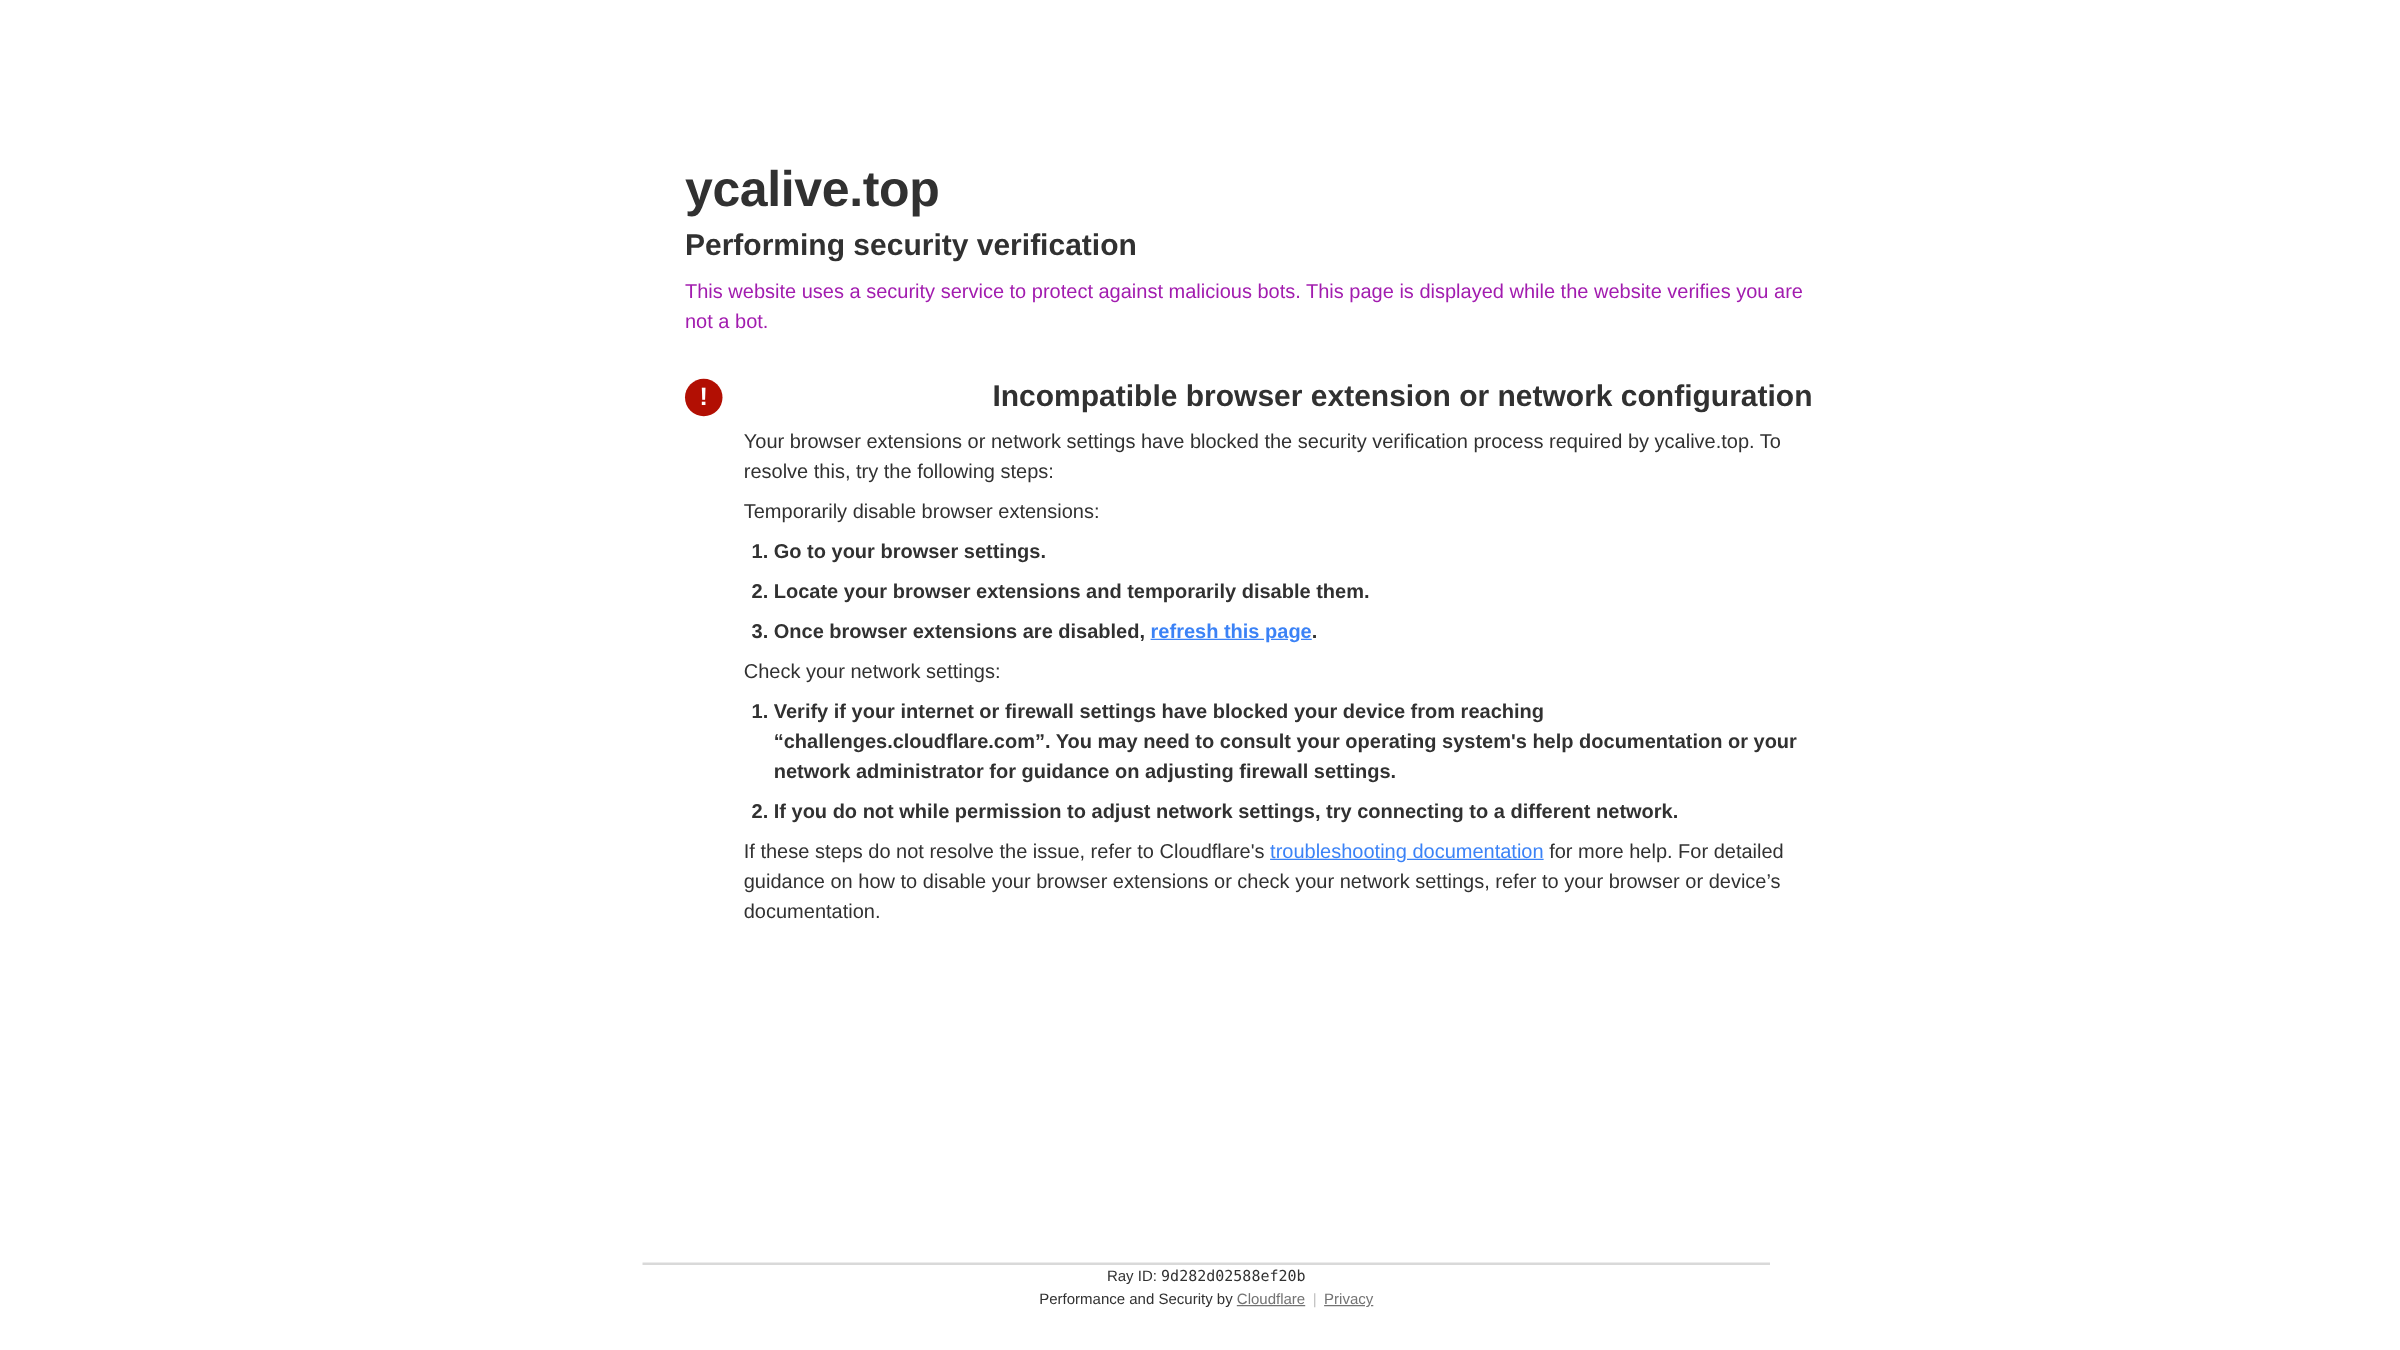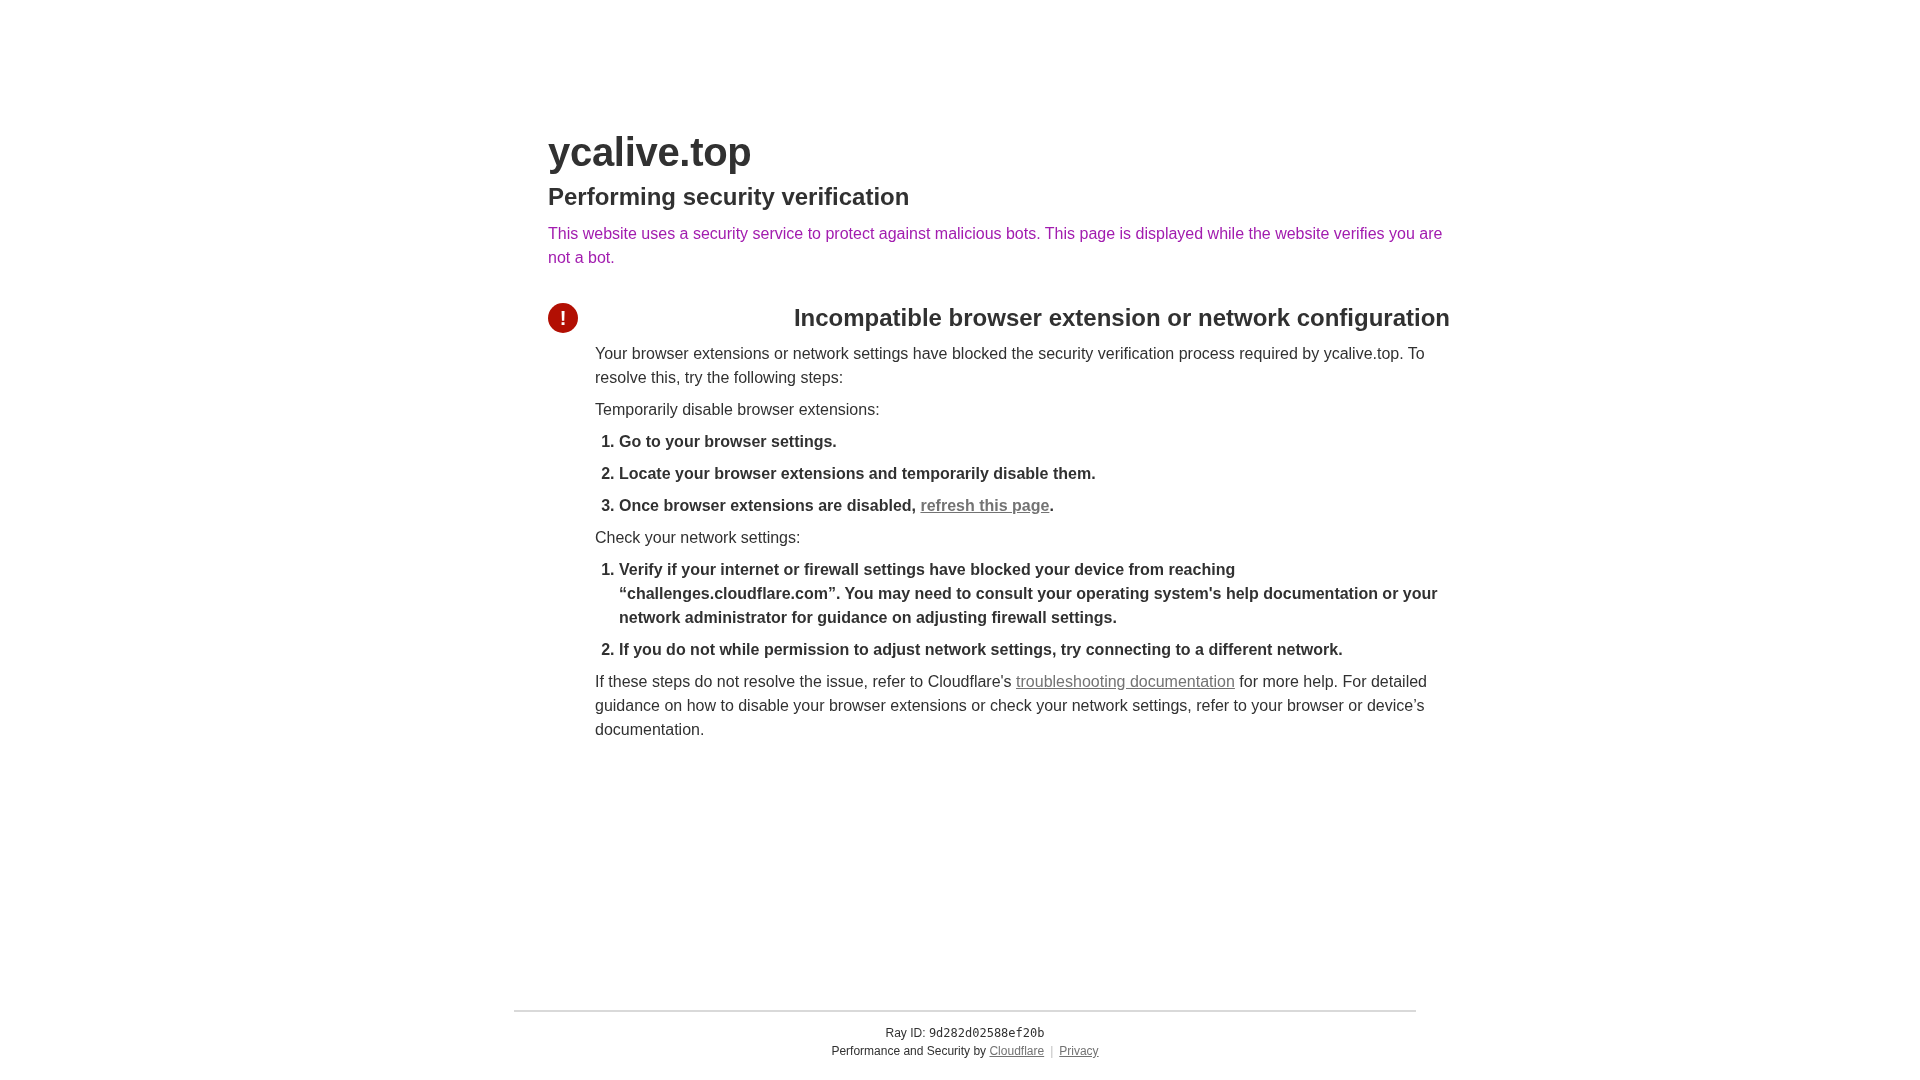--- a/index.html
+++ b/index.html
@@ -12,22 +12,22 @@
     .site-title { font-size: 40px; font-weight: 700; line-height: 56px; margin: 0; color: #313131; letter-spacing: -0.3px; }
     .subtitle { font-size: 24px; font-weight: 700; line-height: 34px; margin: 0 0 8px 0; color: #313131; }
     .desc { font-size: 16px; line-height: 24px; margin: 0; color: #a21caf; }
     .alert { position: relative; margin-top: 30px; padding-left: 47px; }
     .alert-icon { position: absolute; left: 0; top: 3px; width: 30px; height: 30px; border-radius: 50%; background: #b20f03; color: #fff; font-weight: 700; font-size: 20px; line-height: 30px; text-align: center; }
     .alert-title { font-size: 24px; font-weight: 700; line-height: 36px; margin: 0 0 6px 0; color: #313131; text-align: right; }
     .alert p, .alert li { font-size: 16px; line-height: 24px; color: #313131; }
     .alert p { margin: 0 0 8px 0; }
     .alert ol { margin: 0 0 8px 0; padding-left: 24px; font-weight: bold; }
     .alert li { margin-bottom: 8px; padding-left: 0; }
-    a.link { color: #737373; text-decoration: underline; }
-    .footer { position: absolute; left: 514px; top: 1010px; width: 902px; border-top: 2px solid #d9d9d9; text-align: center; font-size: 12px; line-height: 18px; color: #313131; padding-top: 12px; }
+    a.link { color: #3b82f6; text-decoration: underline; }
+    .footer { position: absolute; left: 514px; top: 1010px; width: 902px; border-top: 2px solid #d9d9d9; text-align: center; font-size: 12px; line-height: 18px; color: #313131; padding-top: 0; }
     .ray-id { font-family: "DejaVu Sans Mono", "Liberation Mono", monospace; font-size: 12px; }
     .sep { color: #c0c0c0; margin: 0 6px; }
     .footer a { color: #737373; text-decoration: underline; text-align: right; }
   </style>
 </head>
 <body>
 
 <div class="main">
   <h1 class="site-title">ycalive.top</h1>
   <h2 class="subtitle">Performing security verification</h2>

